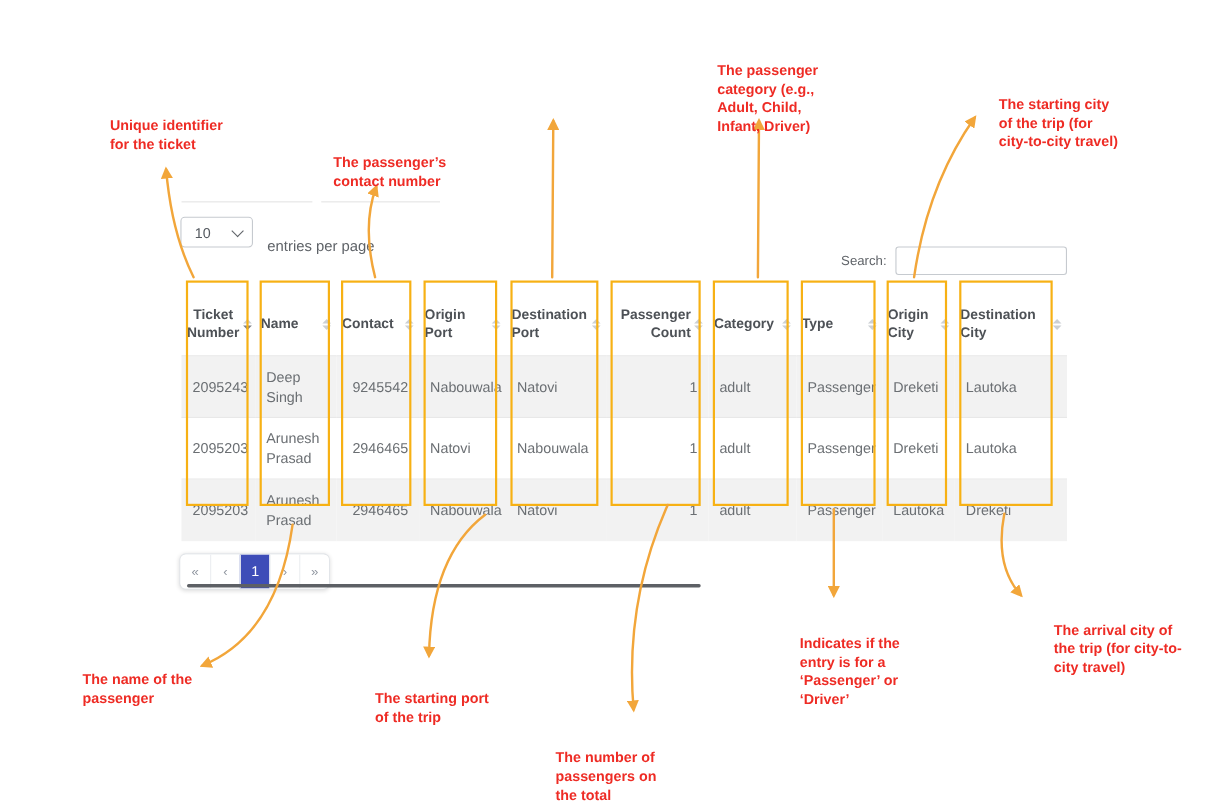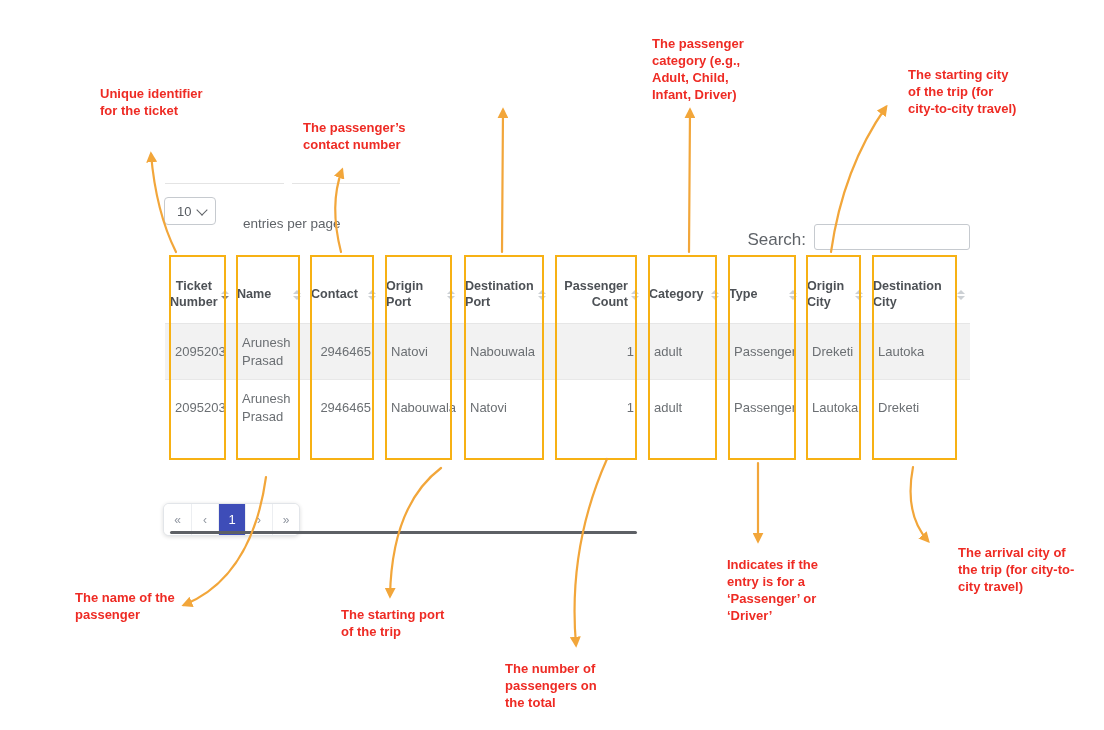--- a/index.html
+++ b/index.html
@@ -9,29 +9,29 @@
     --indigo:#3e4db8;
   }
   html,body{margin:0;padding:0;}
   body{font-family:"Liberation Sans", sans-serif; background:#ffffff;}
   #canvas{position:relative;width:1104px;height:730px;background:#ffffff;overflow:hidden;}
 
   
   .divider-line{position:absolute;height:1px;background:#e4e4e4;}
 
   
-  .entries-select{position:absolute;left:164px;top:197px;width:52px;height:28px;border:1px solid #c6cacf;
+  .entries-select{position:absolute;left:164px;top:197px;width:66px;height:28px;border:1px solid #c6cacf;
     border-radius:4px;display:flex;align-items:center;justify-content:space-between;
     padding:0 9px 0 12px;box-sizing:border-box;color:#555a60;font-size:13px;background:#fff;cursor:pointer;}
   .chevron{width:7px;height:7px;border-right:1.6px solid #5f6368;border-bottom:1.6px solid #5f6368;
     transform:rotate(45deg);margin-top:-3px;}
   .entries-label{position:absolute;left:243px;top:216px;font-size:13.5px;color:#5f6368;}
 
   
-  .search-label{position:absolute;left:700px;top:230px;width:106px;text-align:right;font-size:17px;color:#5f6368;}
+  .search-label{position:absolute;left:700px;top:230px;width:106px;text-align:right;font-size:12px;color:#5f6368;}
   .search-input{position:absolute;left:814px;top:224px;width:156px;height:26px;border:1px solid #c6cacf;
     border-radius:3px;box-sizing:border-box;padding:0 8px;font-size:13px;color:#444;outline:none;}
 
   
   .tbl-wrap{position:absolute;left:165px;top:255px;width:805px;margin-top:12px;}
   table.data{border-collapse:collapse;table-layout:fixed;width:805px;}
   table.data th{font-size:12.6px;font-weight:bold;color:#4d5156;height:48px;padding:4px 5px;
     vertical-align:middle;border-bottom:1px solid #e6e6e6;}
   .th-inner{display:flex;align-items:center;justify-content:space-between;gap:3px;}
   .th-label{flex:1;line-height:1.25;}
@@ -56,21 +56,21 @@
   .page-btn.active{background:var(--indigo);color:#ffffff;font-size:13px;}
   .hscrollbar{position:absolute;left:170px;top:531px;width:467px;height:3px;background:#5d6065;
     border-radius:2px;z-index:3;cursor:pointer;}
 
   
   .hl-box{position:absolute;top:255px;height:205px;border:2px solid var(--box);box-sizing:border-box;
     z-index:4;pointer-events:none;}
   #arrows{position:absolute;left:0;top:0;z-index:4;pointer-events:none;}
   #arrows path.arrow{fill:none;stroke:var(--amber);stroke-width:2.2;stroke-linecap:round;}
   .annotation{position:absolute;font-size:13px;font-weight:bold;color:var(--red);line-height:17px;
-    z-index:6;pointer-events:none;}
+    z-index:6;pointer-events:none;margin-top:20px;}
 </style>
 </head>
 <body>
 
 <div id="canvas">
 
   <div class="divider-line" style="left:165px;top:183px;width:119px;"></div>
   <div class="divider-line" style="left:292px;top:183px;width:108px;"></div>
 
   <div class="entries-select">
@@ -184,20 +184,32 @@
                 <span class="th-label al-l">Destination City</span>
                 <span class="sort-icon">
                   <span class="tri-up"></span>
                   <span class="tri-down"></span>
                 </span>
               </div>
             </th>
           </tr>
         </thead>
       <tbody id="tbody">
+          <tr>
+            <td class="al-r">2095243</td>
+            <td class="al-l">Deep Singh</td>
+            <td class="al-r">9245542</td>
+            <td class="al-l">Nabouwala</td>
+            <td class="al-l">Natovi</td>
+            <td class="al-r">1</td>
+            <td class="al-l">adult</td>
+            <td class="al-l">Passenger</td>
+            <td class="al-l">Dreketi</td>
+            <td class="al-l">Lautoka</td>
+          </tr>
           <tr>
             <td class="al-r">2095203</td>
             <td class="al-l">Arunesh Prasad</td>
             <td class="al-r">2946465</td>
             <td class="al-l">Natovi</td>
             <td class="al-l">Nabouwala</td>
             <td class="al-r">1</td>
             <td class="al-l">adult</td>
             <td class="al-l">Passenger</td>
             <td class="al-l">Dreketi</td>

